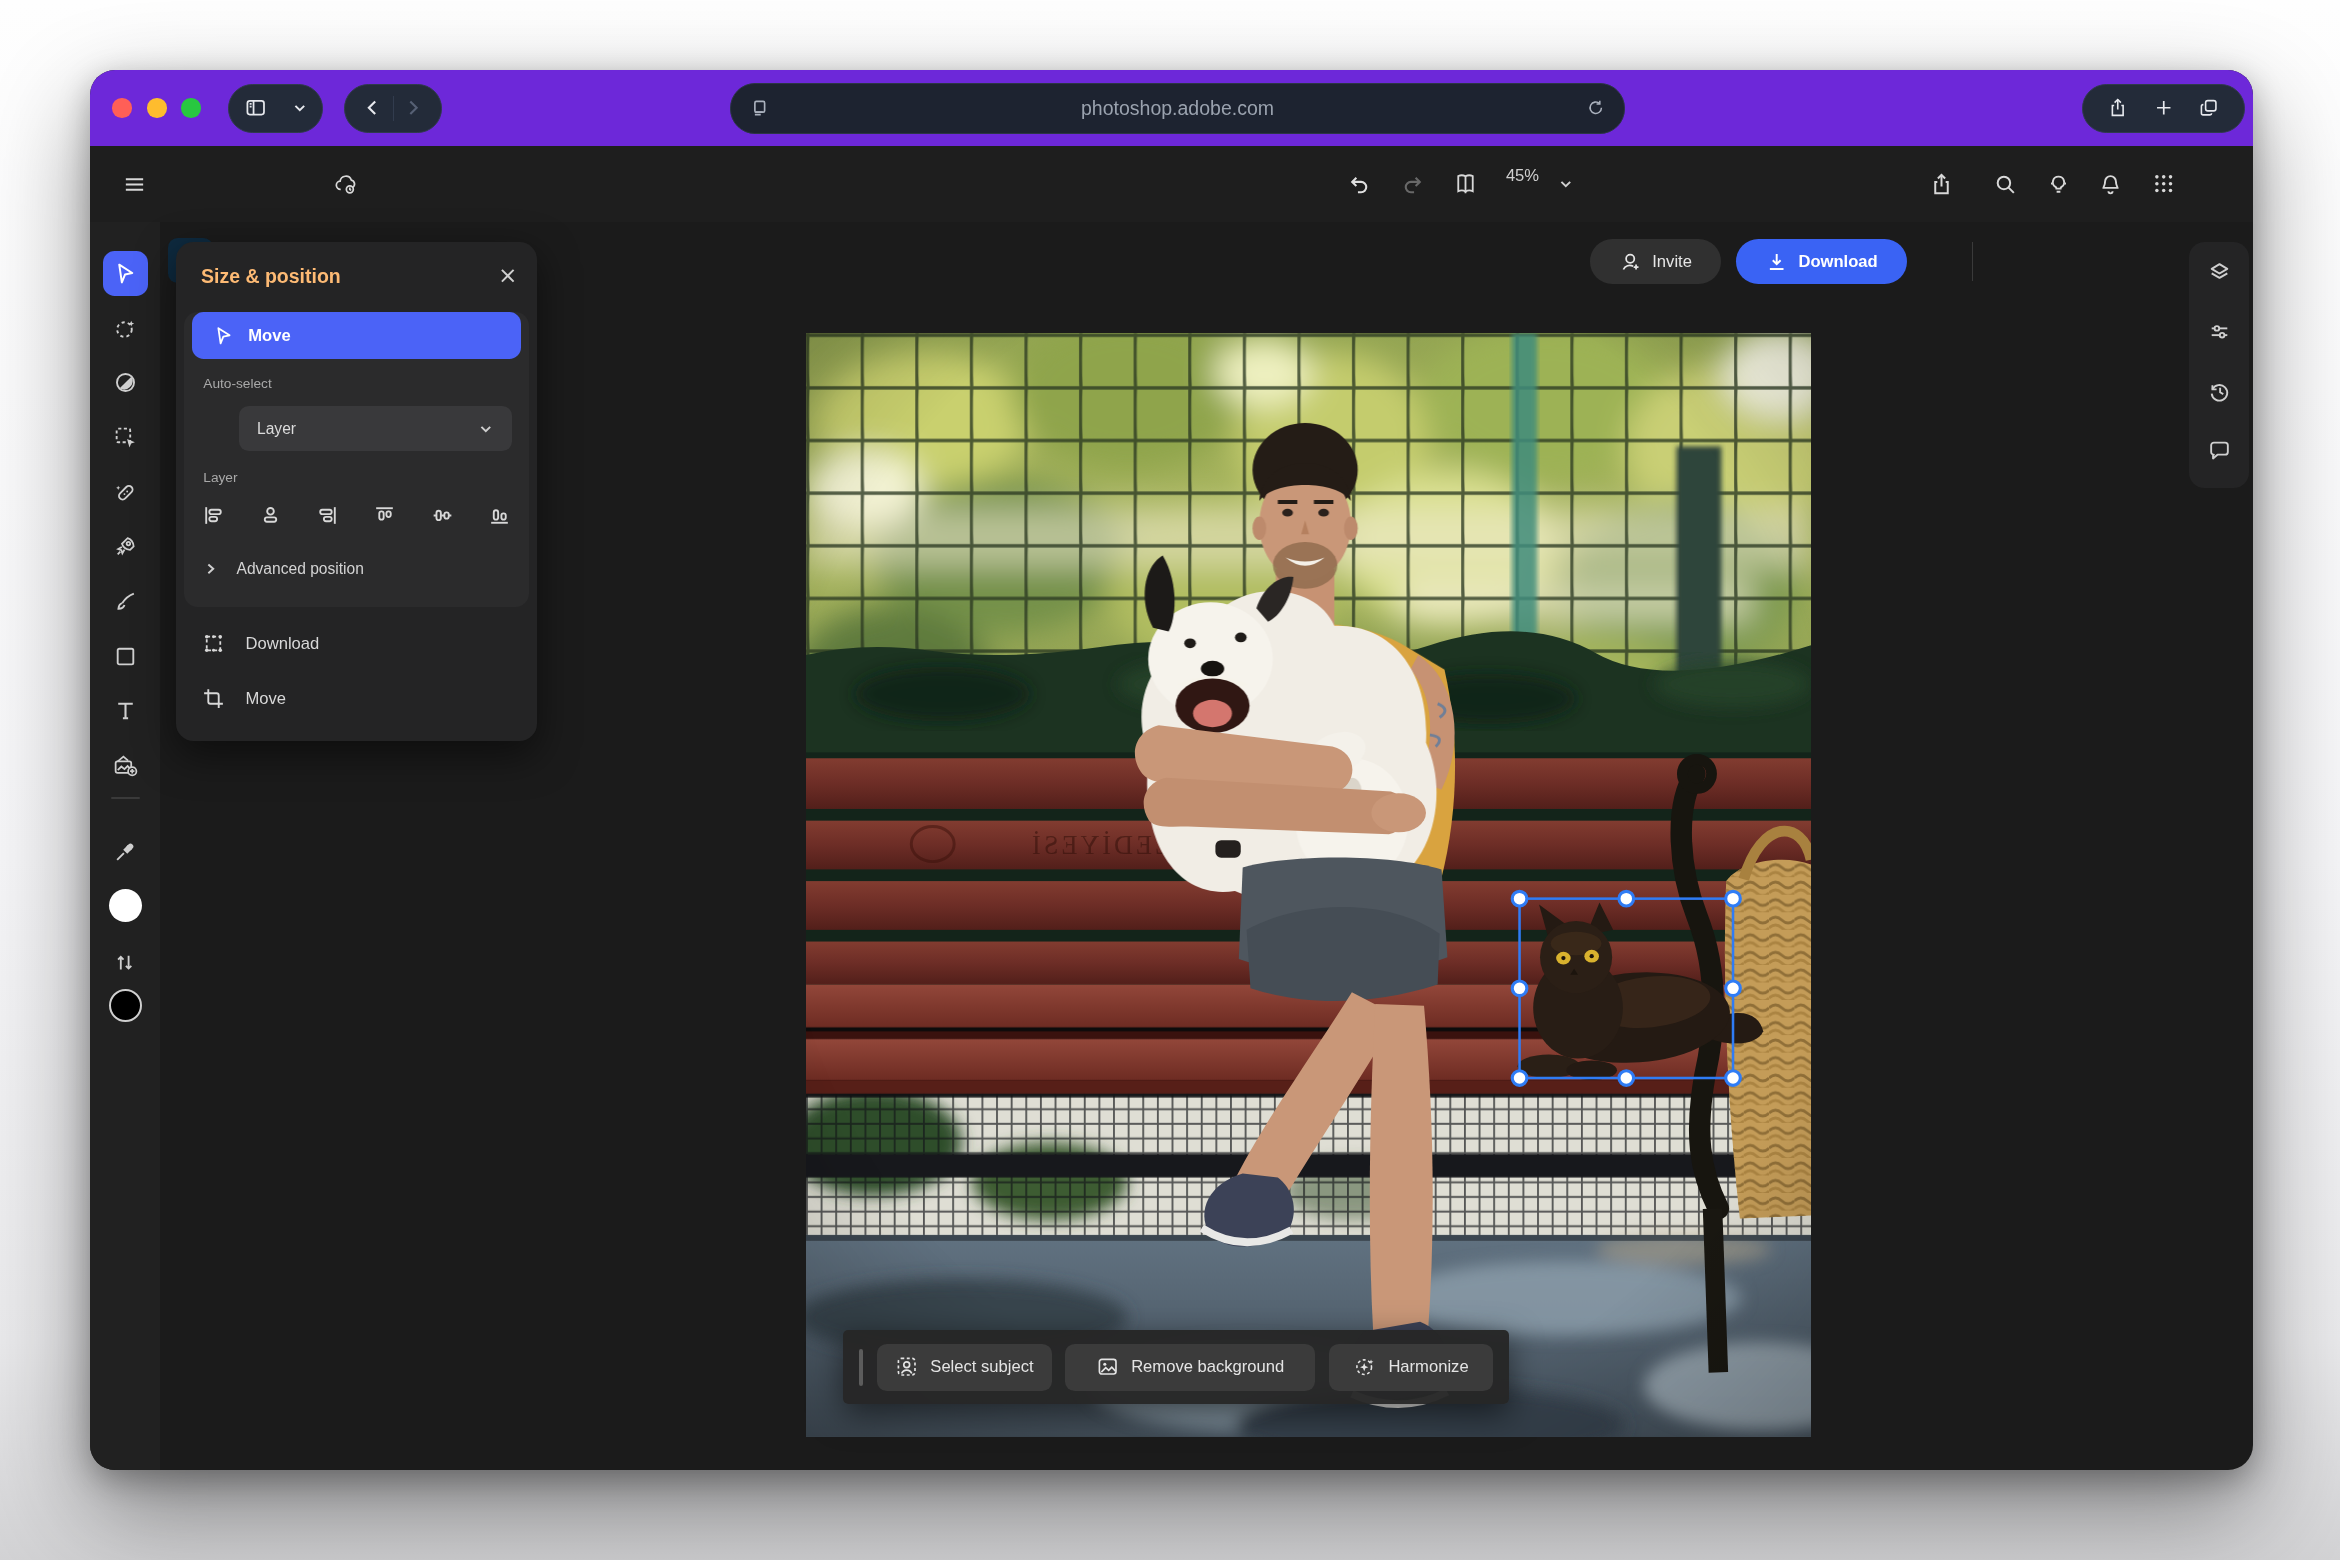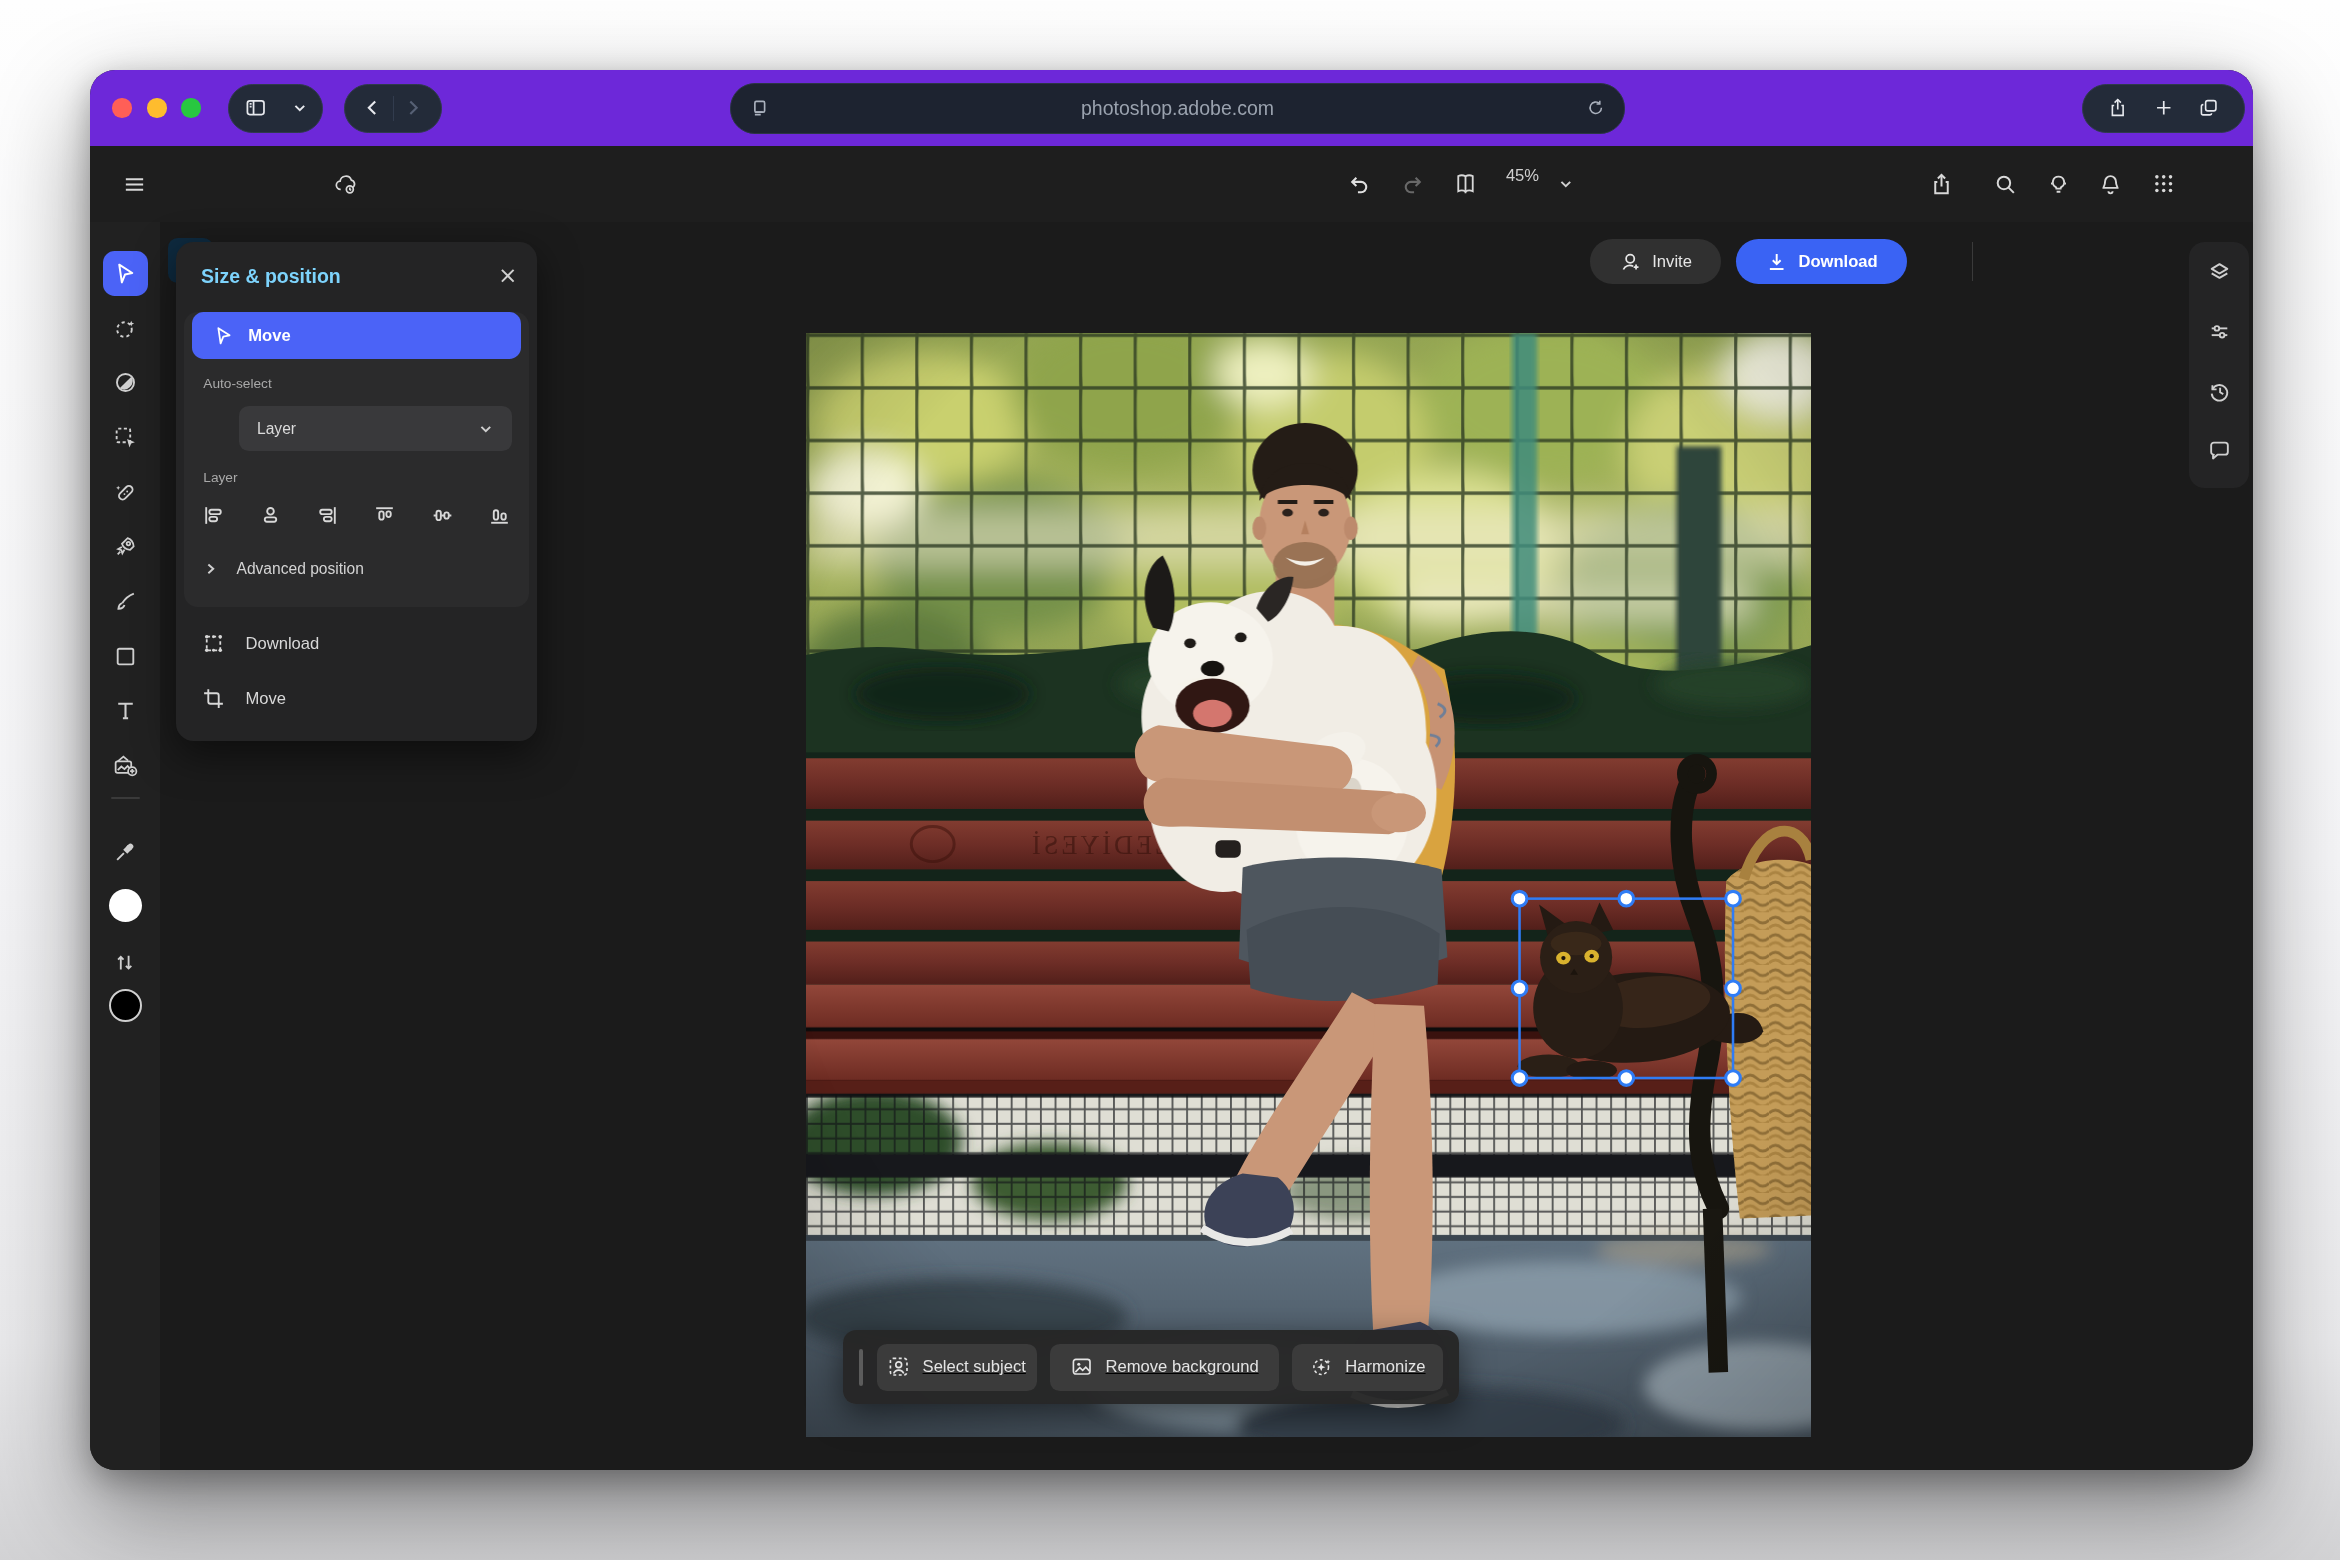--- a/index.html
+++ b/index.html
@@ -67,40 +67,40 @@
   .raildiv{position:absolute;left:20.5px;width:29px;height:2px;background:#3a3a3a;border-radius:1px;}
   .swatch{position:absolute;left:18.5px;width:33px;height:33px;border-radius:50%;box-sizing:border-box;}
   .rightrail{position:absolute;left:2099px;top:172px;width:60px;height:246px;background:#242425;border-radius:15.6px;}
   .rbtn{position:absolute;left:7.8px;width:45px;height:45px;border-radius:9.8px;display:flex;align-items:center;justify-content:center;color:#cfcfcf;}
   
   .panel{
     position:absolute;left:86px;top:172px;width:361px;height:499px;border-radius:17.6px;
     background:#242425;box-shadow:0 13.7px 39px rgba(0,0,0,.5);box-sizing:border-box;
   }
   .panelhead{position:absolute;left:25px;right:19.5px;top:17.6px;height:33px;display:flex;align-items:center;}
-  .paneltitle{flex:1;color:#7dd3fc;font-size:19.5px;font-weight:700;}
+  .paneltitle{flex:1;color:#fdba74;font-size:19.5px;font-weight:700;}
   .card{position:absolute;left:7.8px;right:7.8px;top:70px;height:295px;background:#2b2b2c;border-radius:13.7px;}
   .movebtn{
     position:absolute;left:7.8px;right:7.8px;top:0;height:47px;border-radius:11.7px;background:#4b63f7;
     color:#fff;font-size:16.6px;font-weight:600;display:flex;align-items:center;gap:13.7px;padding-left:21.5px;box-sizing:border-box;
   }
   .flabel{position:absolute;left:19.5px;color:#a9a9a9;font-size:13.7px;}
   .select{
     position:absolute;left:17.6px;right:17.6px;top:94px;height:45px;border-radius:9.8px;background:#39393b;
     display:flex;align-items:center;color:#dcdcdc;font-size:15.6px;padding:0 17.6px;box-sizing:border-box;margin-left:38px;
   }
   .alignrow{position:absolute;left:17.6px;right:17.6px;top:187px;height:33px;display:flex;justify-content:space-between;align-items:center;color:#d8d8d8;}
   .advrow{position:absolute;left:19.5px;top:240px;height:33px;display:flex;align-items:center;gap:17.6px;color:#d4d4d4;font-size:15.6px;}
   .prow{position:absolute;left:25px;height:35px;display:flex;align-items:center;gap:19.5px;color:#d8d8d8;font-size:16.6px;}
   
   .canvas{position:absolute;left:716px;top:263px;width:1005px;height:1104px;background:#0c0c0c;}
   .taskbar{
-    position:absolute;left:753px;top:1260px;width:616px;height:74px;border-radius:13px;
+    position:absolute;left:753px;top:1260px;width:666px;height:74px;border-radius:5px;
     background:rgba(38,38,38,.97);box-shadow:0 9.8px 33px rgba(0,0,0,.55);
-    display:flex;align-items:center;gap:13.7px;padding:0 15.6px;box-sizing:border-box;text-decoration:underline;
+    display:flex;align-items:center;gap:13.7px;padding:0 15.6px;box-sizing:border-box;
   }
   .tkhandle{width:4.9px;height:37px;border-radius:2.9px;background:#5c5c5c;}
   .tkbtn{height:47px;border-radius:9.8px;background:#3b3b3b;color:#e4e4e4;font-size:16.6px;display:flex;align-items:center;justify-content:center;gap:11.7px;}
   svg{display:block;}
 </style>
 </head>
 <body>
 
 <div class="stage">
 <div class="window">

